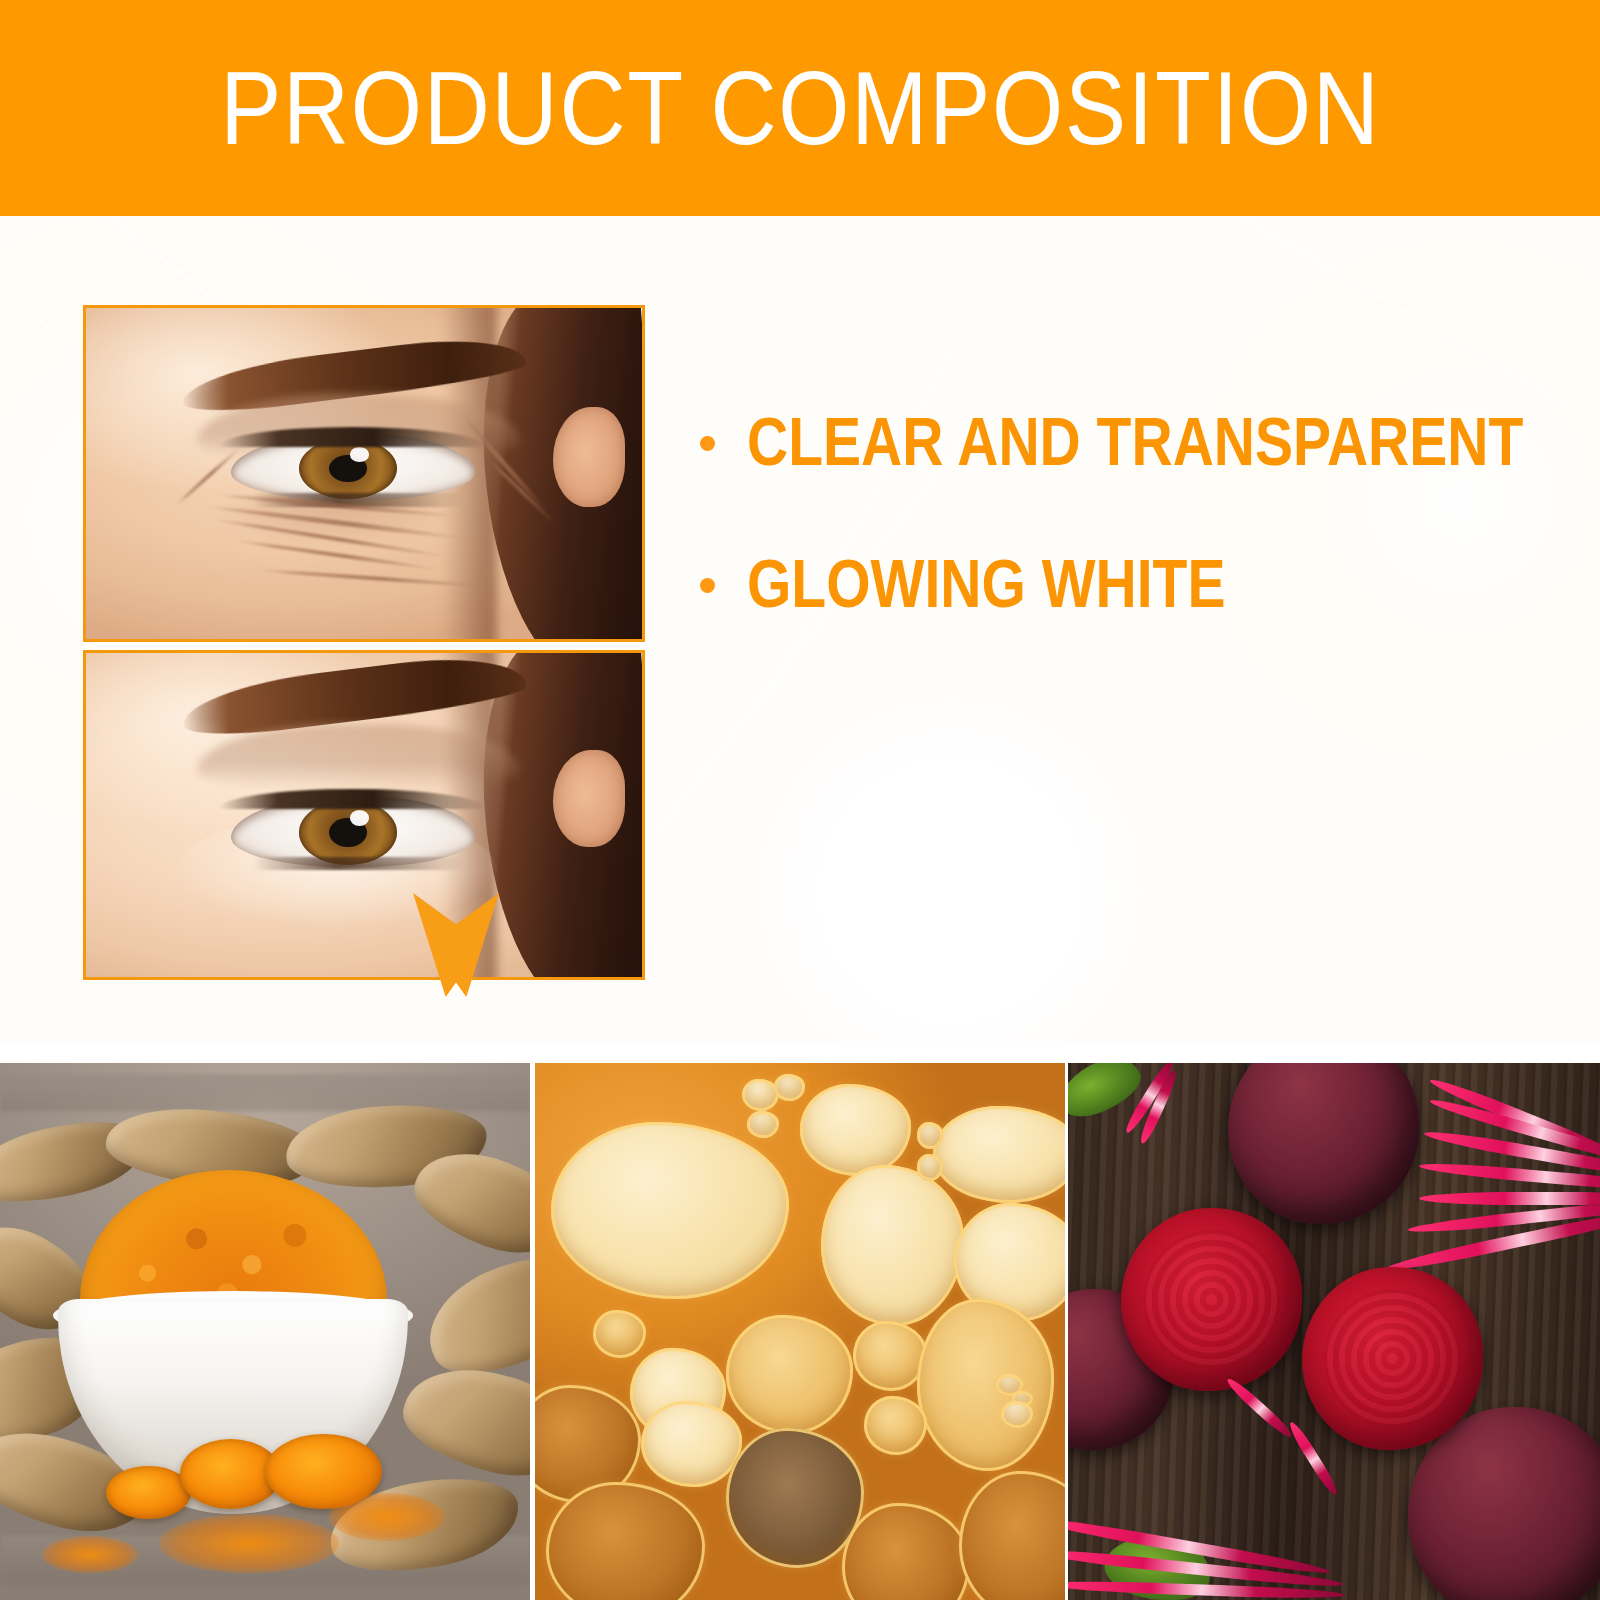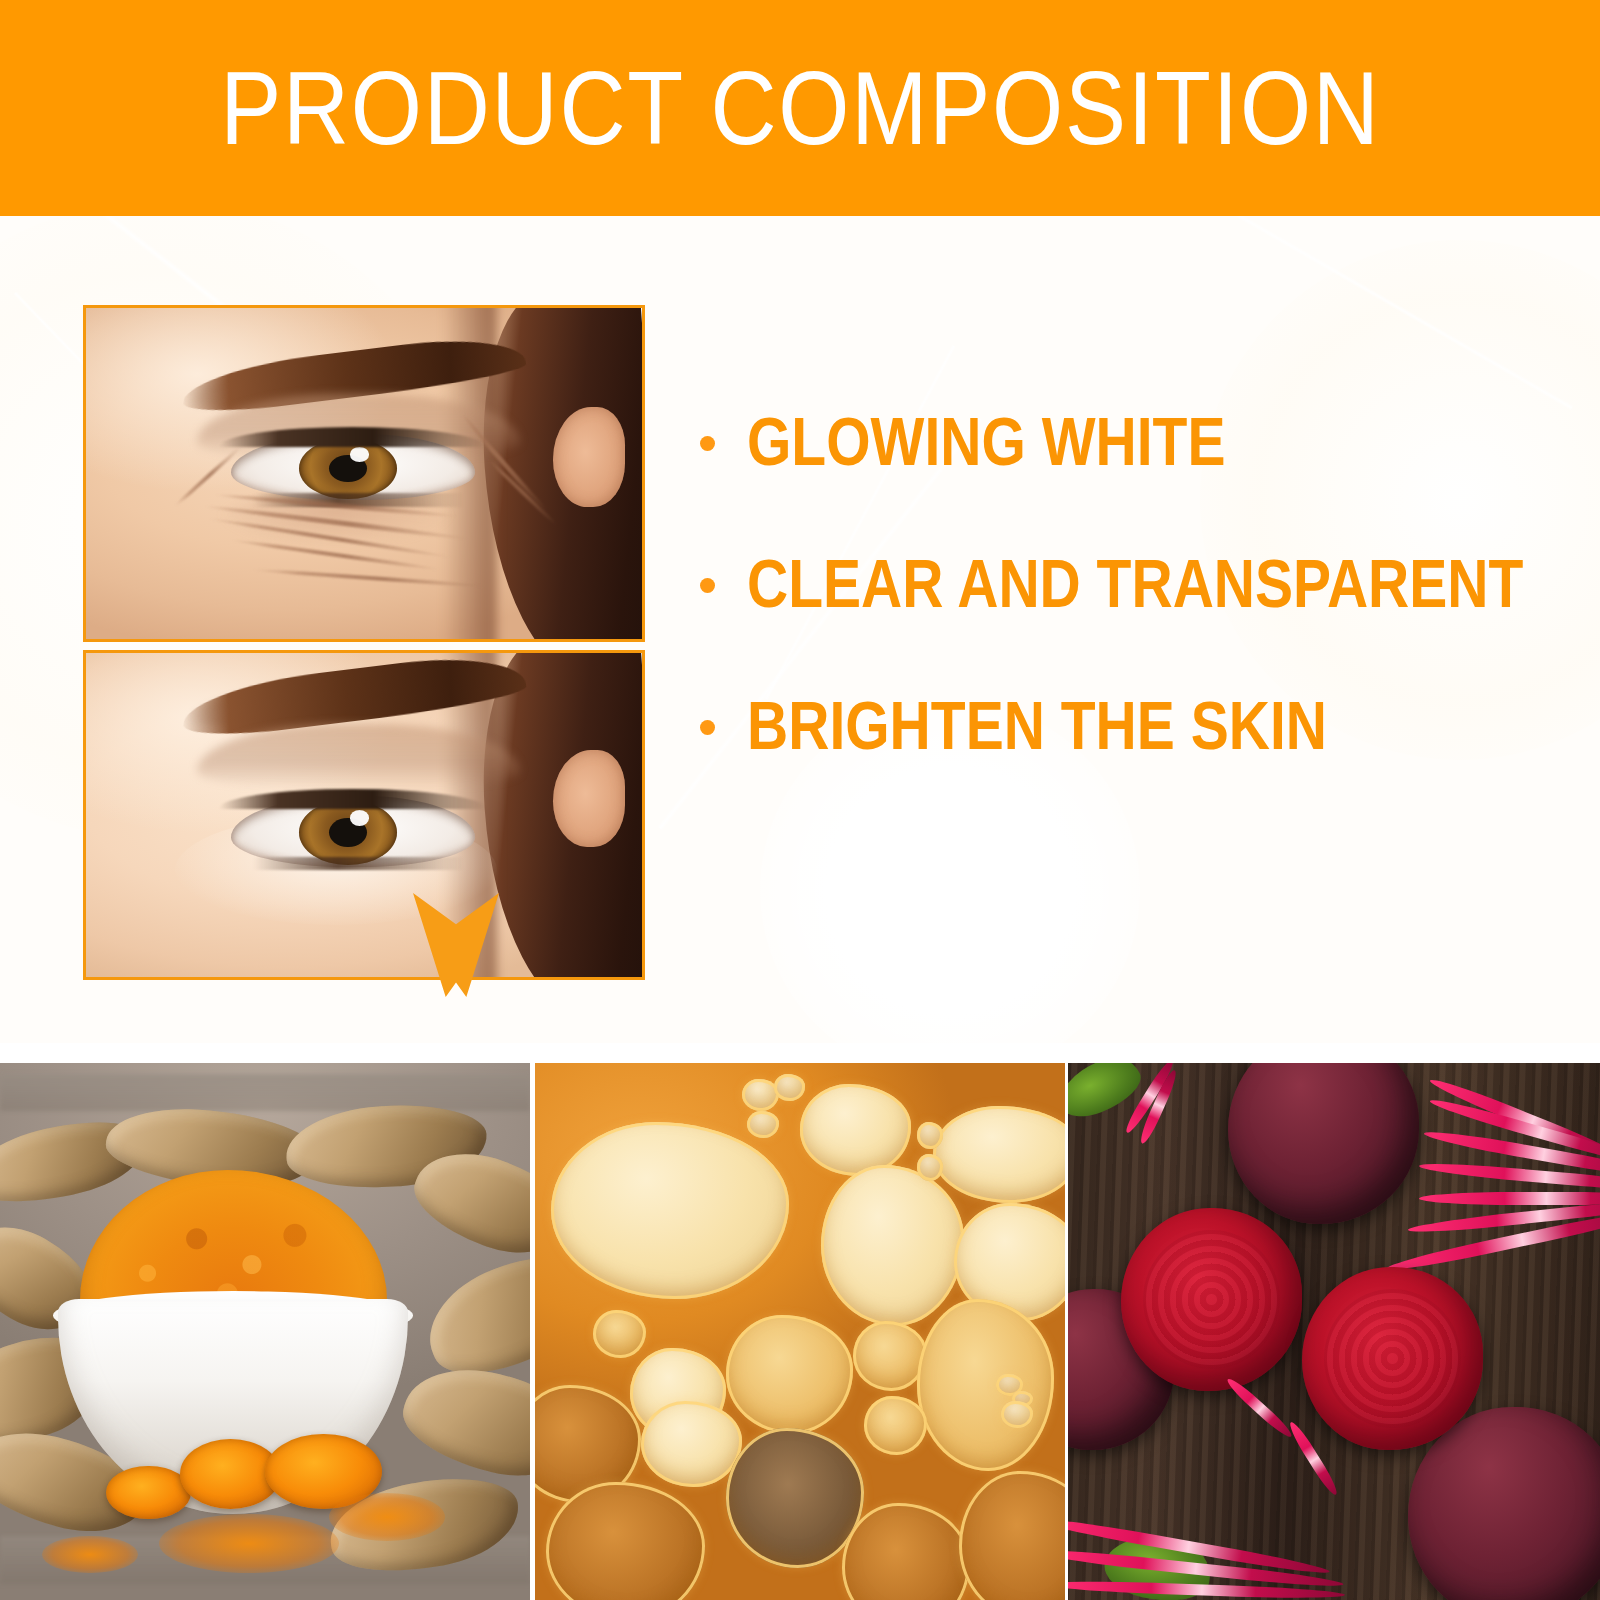--- a/index.html
+++ b/index.html
@@ -501,29 +501,25 @@
         <div class="lower-lash" style="top:63%;"></div>
       </div>
     </div>
 
     <div class="down-arrow"></div>
   </div>
 
   <div class="bullets">
     <div class="bullet-row">
       <span class="bullet-dot"></span>
-      <span class="bullet-text">GLOWING WHITE</span>
-    </div>
-    <div class="bullet-row">
-      <span class="bullet-dot"></span>
       <span class="bullet-text">CLEAR AND TRANSPARENT</span>
     </div>
     <div class="bullet-row">
       <span class="bullet-dot"></span>
-      <span class="bullet-text">BRIGHTEN THE SKIN</span>
+      <span class="bullet-text">GLOWING WHITE</span>
     </div>
   </div>
 
   <div class="strip">
 
     <div class="panel panel-turmeric">
       <div class="turmeric-bg"></div>
       <div class="wood-plank" style="top:2%; height:7%;"></div>
       <div class="wood-plank" style="top:88%; height:9%;"></div>
 

